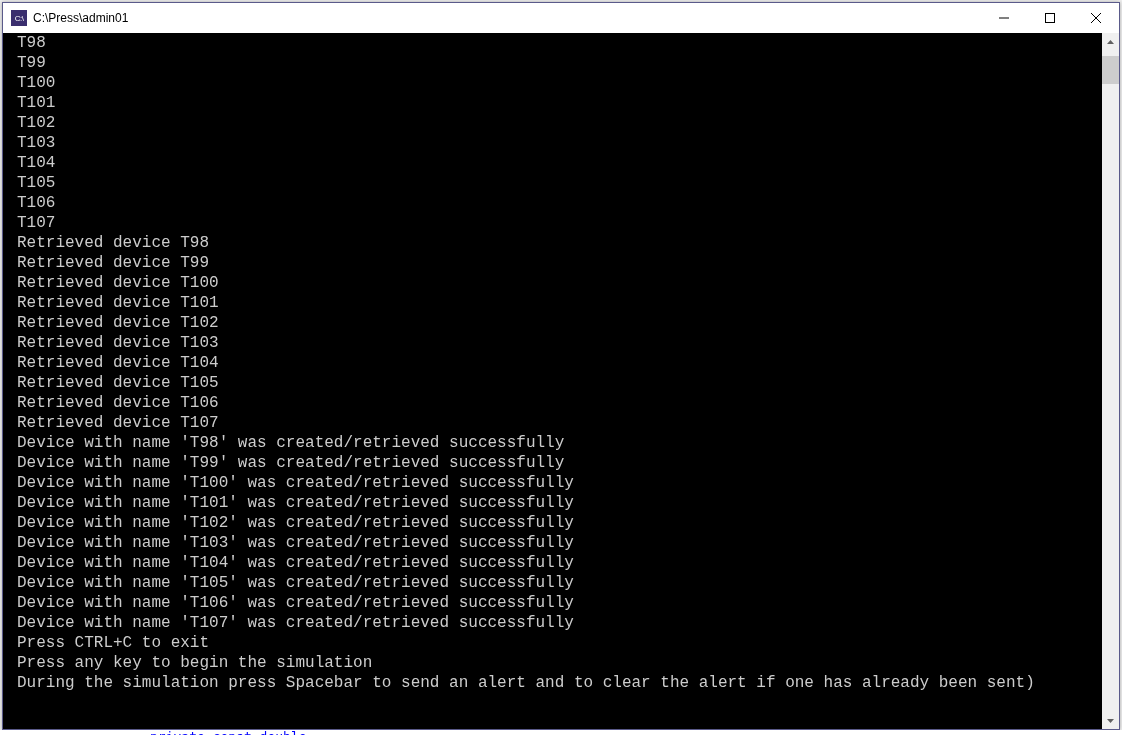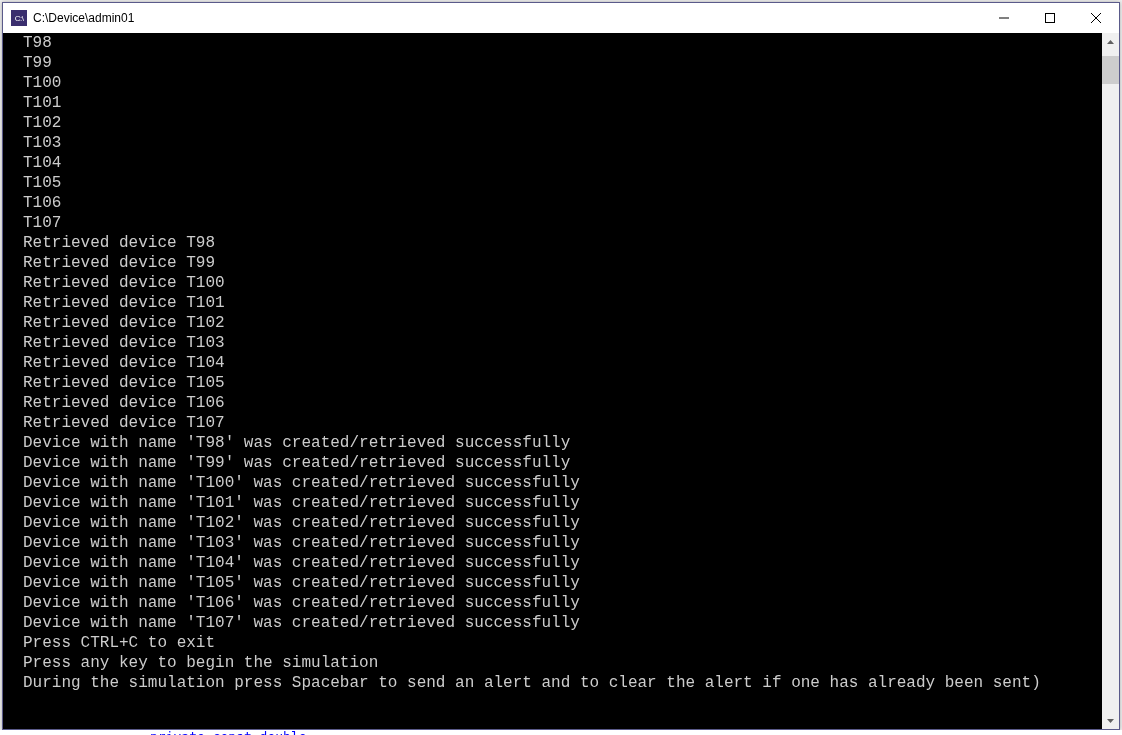--- a/index.html
+++ b/index.html
@@ -92,21 +92,21 @@
       color: #ccc;
       font-family: Consolas, "Courier New", monospace;
       font-size: 16px;
       line-height: 20px;
       padding: 0;
       overflow: hidden;
       white-space: pre;
     }
     .console-line {
       white-space: pre;
-      padding-left: 20px;
+      padding-left: 14px;
     }
     .scrollbar {
       width: 17px;
       background: #f0f0f0;
       display: flex;
       flex-direction: column;
     }
     .scrollbar-btn {
       height: 17px;
       background: #f0f0f0;
@@ -152,21 +152,21 @@
       height: 6px;
       line-height: 13px;
     }
   </style>
 </head>
 <body>
 
 <div class="window">
   <div class="titlebar">
     <div class="titlebar-icon">C:\</div>
-    <div class="titlebar-title">C:\Device\admin01</div>
+    <div class="titlebar-title">C:\Press\admin01</div>
     <div class="titlebar-spacer"></div>
     <div class="titlebar-controls">
       <div class="titlebar-btn">
         <svg viewBox="0 0 10 10">
             <line x1="0" y1="5" x2="10" y2="5"></line>
           </svg>
       </div>
       <div class="titlebar-btn">
         <svg viewBox="0 0 10 10">
             <rect x="0.5" y="0.5" width="9" height="9"></rect>

